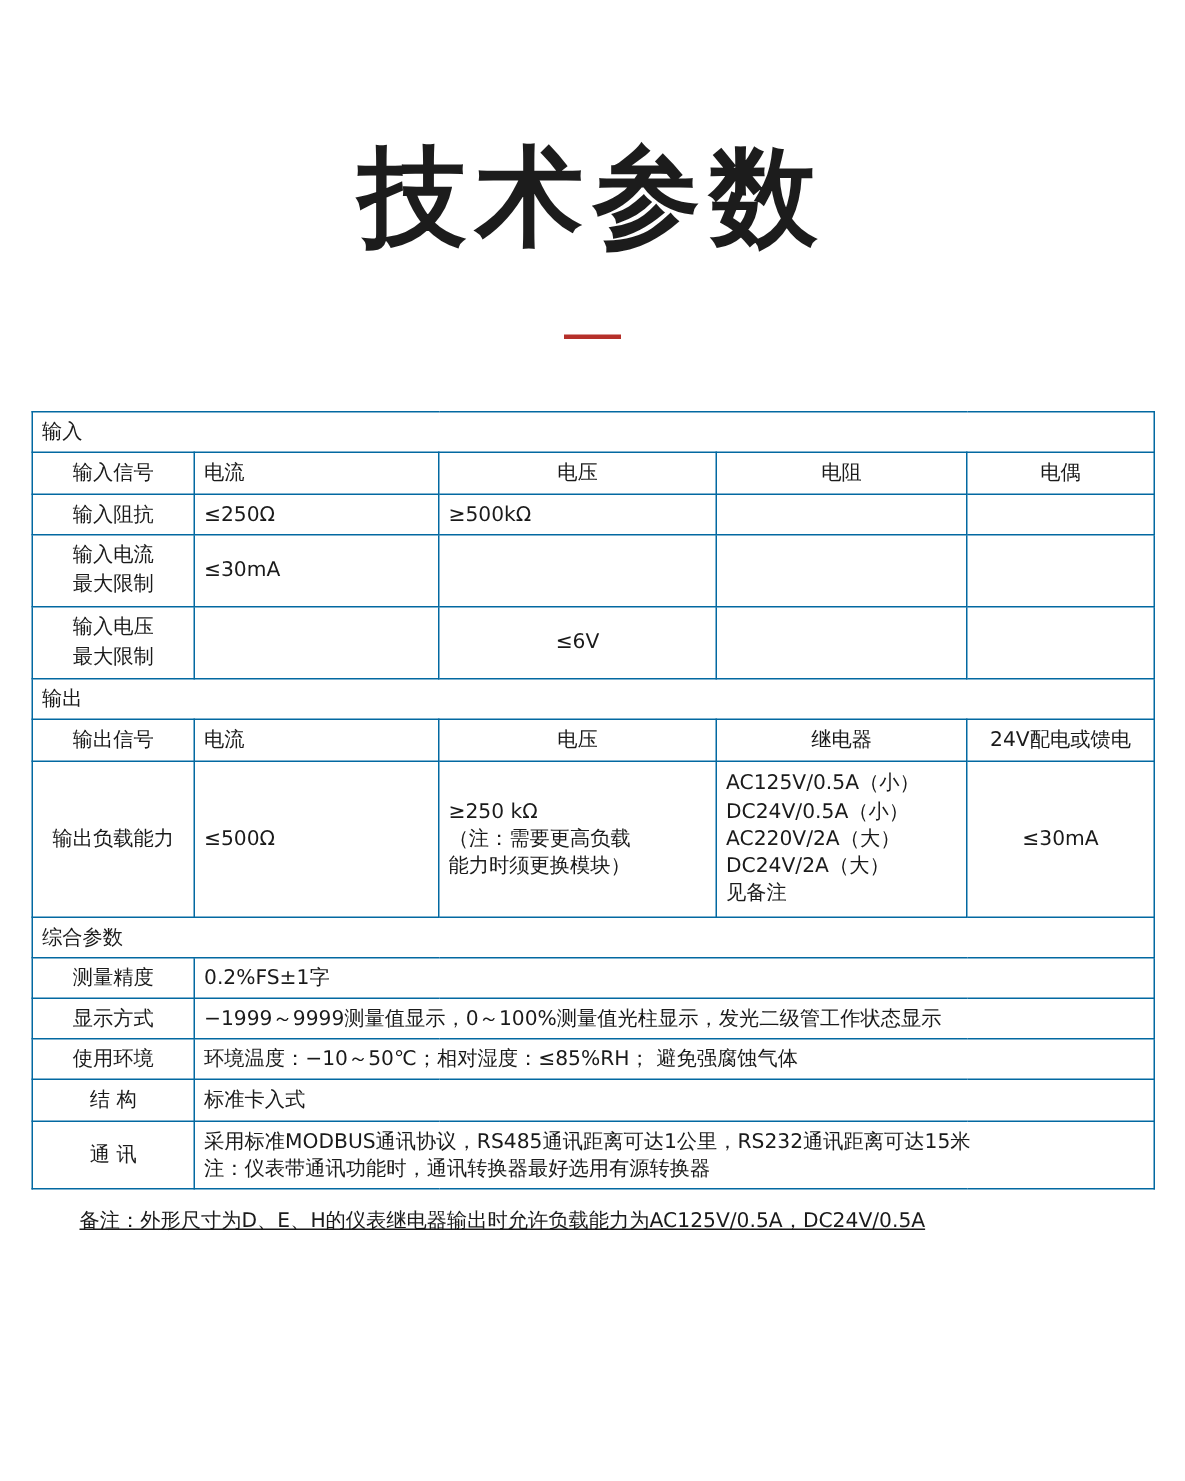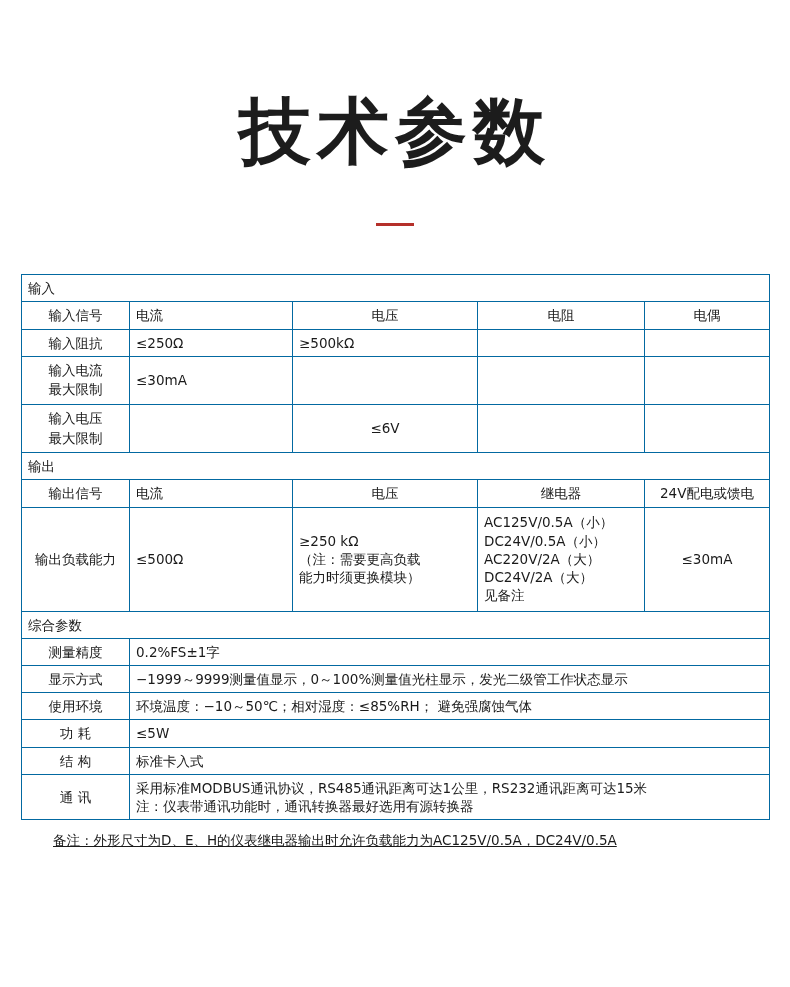--- a/index.html
+++ b/index.html
@@ -187,24 +187,20 @@
         </tr>
         <tr>
           <td class="label">显示方式</td>
           <td class="val" colspan="4">−1999～9999测量值显示，0～100%测量值光柱显示，发光二级管工作状态显示</td>
         </tr>
         <tr>
           <td class="label">使用环境</td>
           <td class="val" colspan="4">环境温度：−10～50℃；相对湿度：≤85%RH；  避免强腐蚀气体</td>
         </tr>
         <tr>
-          <td class="label">功    耗</td>
-          <td class="val" colspan="4">≤5W</td>
-        </tr>
-        <tr>
           <td class="label">结    构</td>
           <td class="val" colspan="4">标准卡入式</td>
         </tr>
         <tr style="height:42px">
           <td class="label">通    讯</td>
           <td class="val cell-lines" colspan="4">
             <div>采用标准MODBUS通讯协议，RS485通讯距离可达1公里，RS232通讯距离可达15米</div>
             <div>注：仪表带通讯功能时，通讯转换器最好选用有源转换器</div>
           </td>
         </tr>

